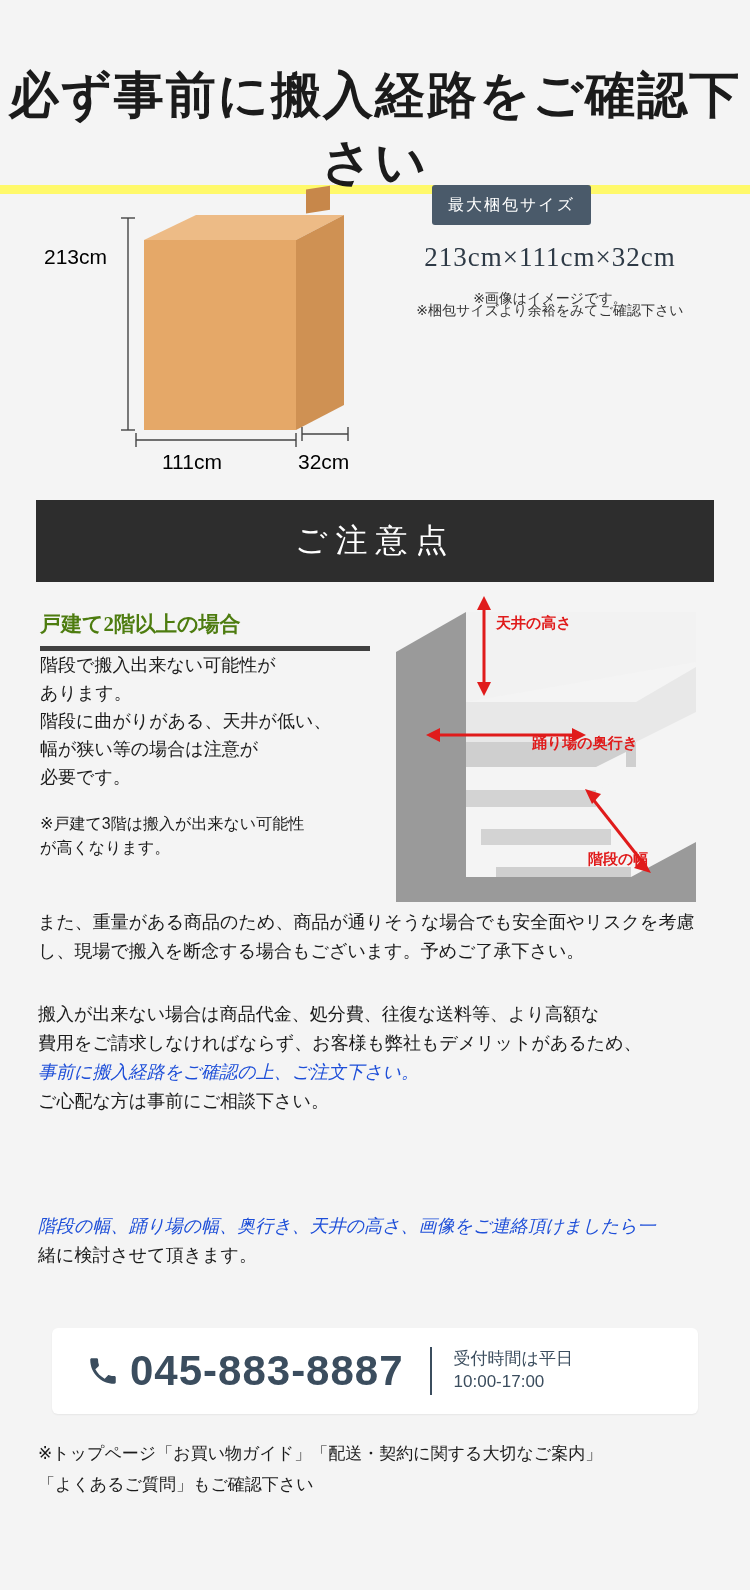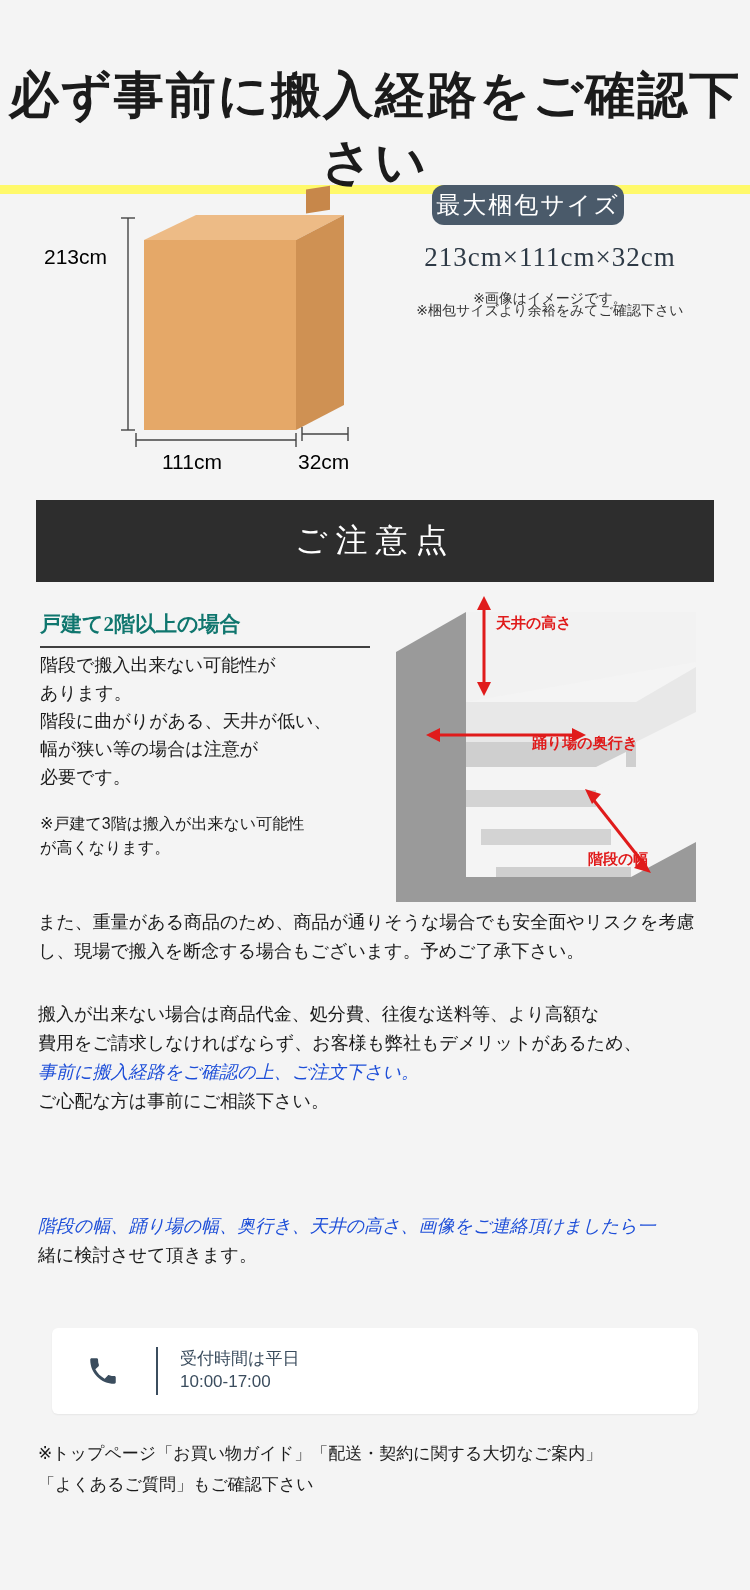--- a/index.html
+++ b/index.html
@@ -66,30 +66,30 @@
     position: absolute;
     font-size: 21px;
     color: #000000;
     font-family: "Liberation Sans", "DejaVu Sans", sans-serif;
   }
 
   .size-badge {
     position: absolute;
     left: 432px;
     top: 75px;
-    width: 192px;
+    width: 159px;
     height: 40px;
     background: #4a5a6a;
     color: #fff;
-    font-size: 24px;
+    font-size: 16px;
     letter-spacing: 2px;
     display: flex;
     align-items: center;
     justify-content: center;
-    border-radius: 12px;
+    border-radius: 3px;
     font-family: "Liberation Serif", "DejaVu Serif", serif;
   }
   .size-text {
     position: absolute;
     left: 370px;
     top: 132px;
     width: 360px;
     text-align: center;
     font-size: 27px;
     color: #2e3a46;
@@ -133,23 +133,23 @@
   }
 
   
   .sub-heading {
     position: absolute;
     left: 40px;
     top: 610px;
     width: 330px;
     font-size: 21px;
     font-weight: bold;
-    color: #0f766e;
+    color: #4d7c0f;
     padding-bottom: 8px;
-    border-bottom: 2px solid #404040;
+    border-bottom: 5px solid #404040;
     font-family: "Liberation Serif", "DejaVu Serif", serif;
   }
   .stairs-text {
     position: absolute;
     left: 40px;
     top: 652px;
     width: 350px;
     font-size: 18px;
     line-height: 1.55;
     color: #1b1b1b;
@@ -343,20 +343,21 @@
     <div class="red">階段の幅、踊り場の幅、奥行き、天井の高さ、画像をご連絡頂けましたら一</div>
     <div>緒に検討させて頂きます。</div>
   </div>
 
   <div class="phone-card">
     <span class="phone-icon">
       <svg width="34" height="34" viewBox="0 0 24 24" fill="#3b4d5e">
         <path d="M6.6 10.8c1.4 2.8 3.8 5.2 6.6 6.6l2.2-2.2c.3-.3.7-.4 1-.2 1.2.4 2.4.6 3.6.6.6 0 1 .4 1 1V20c0 .6-.4 1-1 1C10.6 21 3 13.4 3 4c0-.6.4-1 1-1h3.5c.6 0 1 .4 1 1 0 1.3.2 2.5.6 3.6.1.4 0 .8-.2 1.1l-2.3 2.1z"></path>
       </svg>
     </span>
+    <span class="phone-number">045-883-8887</span>
     <span class="phone-divider"></span>
     <span class="phone-hours">
       <span style="display:block">受付時間は平日</span>
       <span style="display:block">10:00-17:00</span>
     </span>
   </div>
 
   <div class="footer-notes">
     <div>※トップページ「お買い物ガイド」「配送・契約に関する大切なご案内」</div>
     <div>「よくあるご質問」もご確認下さい</div>

